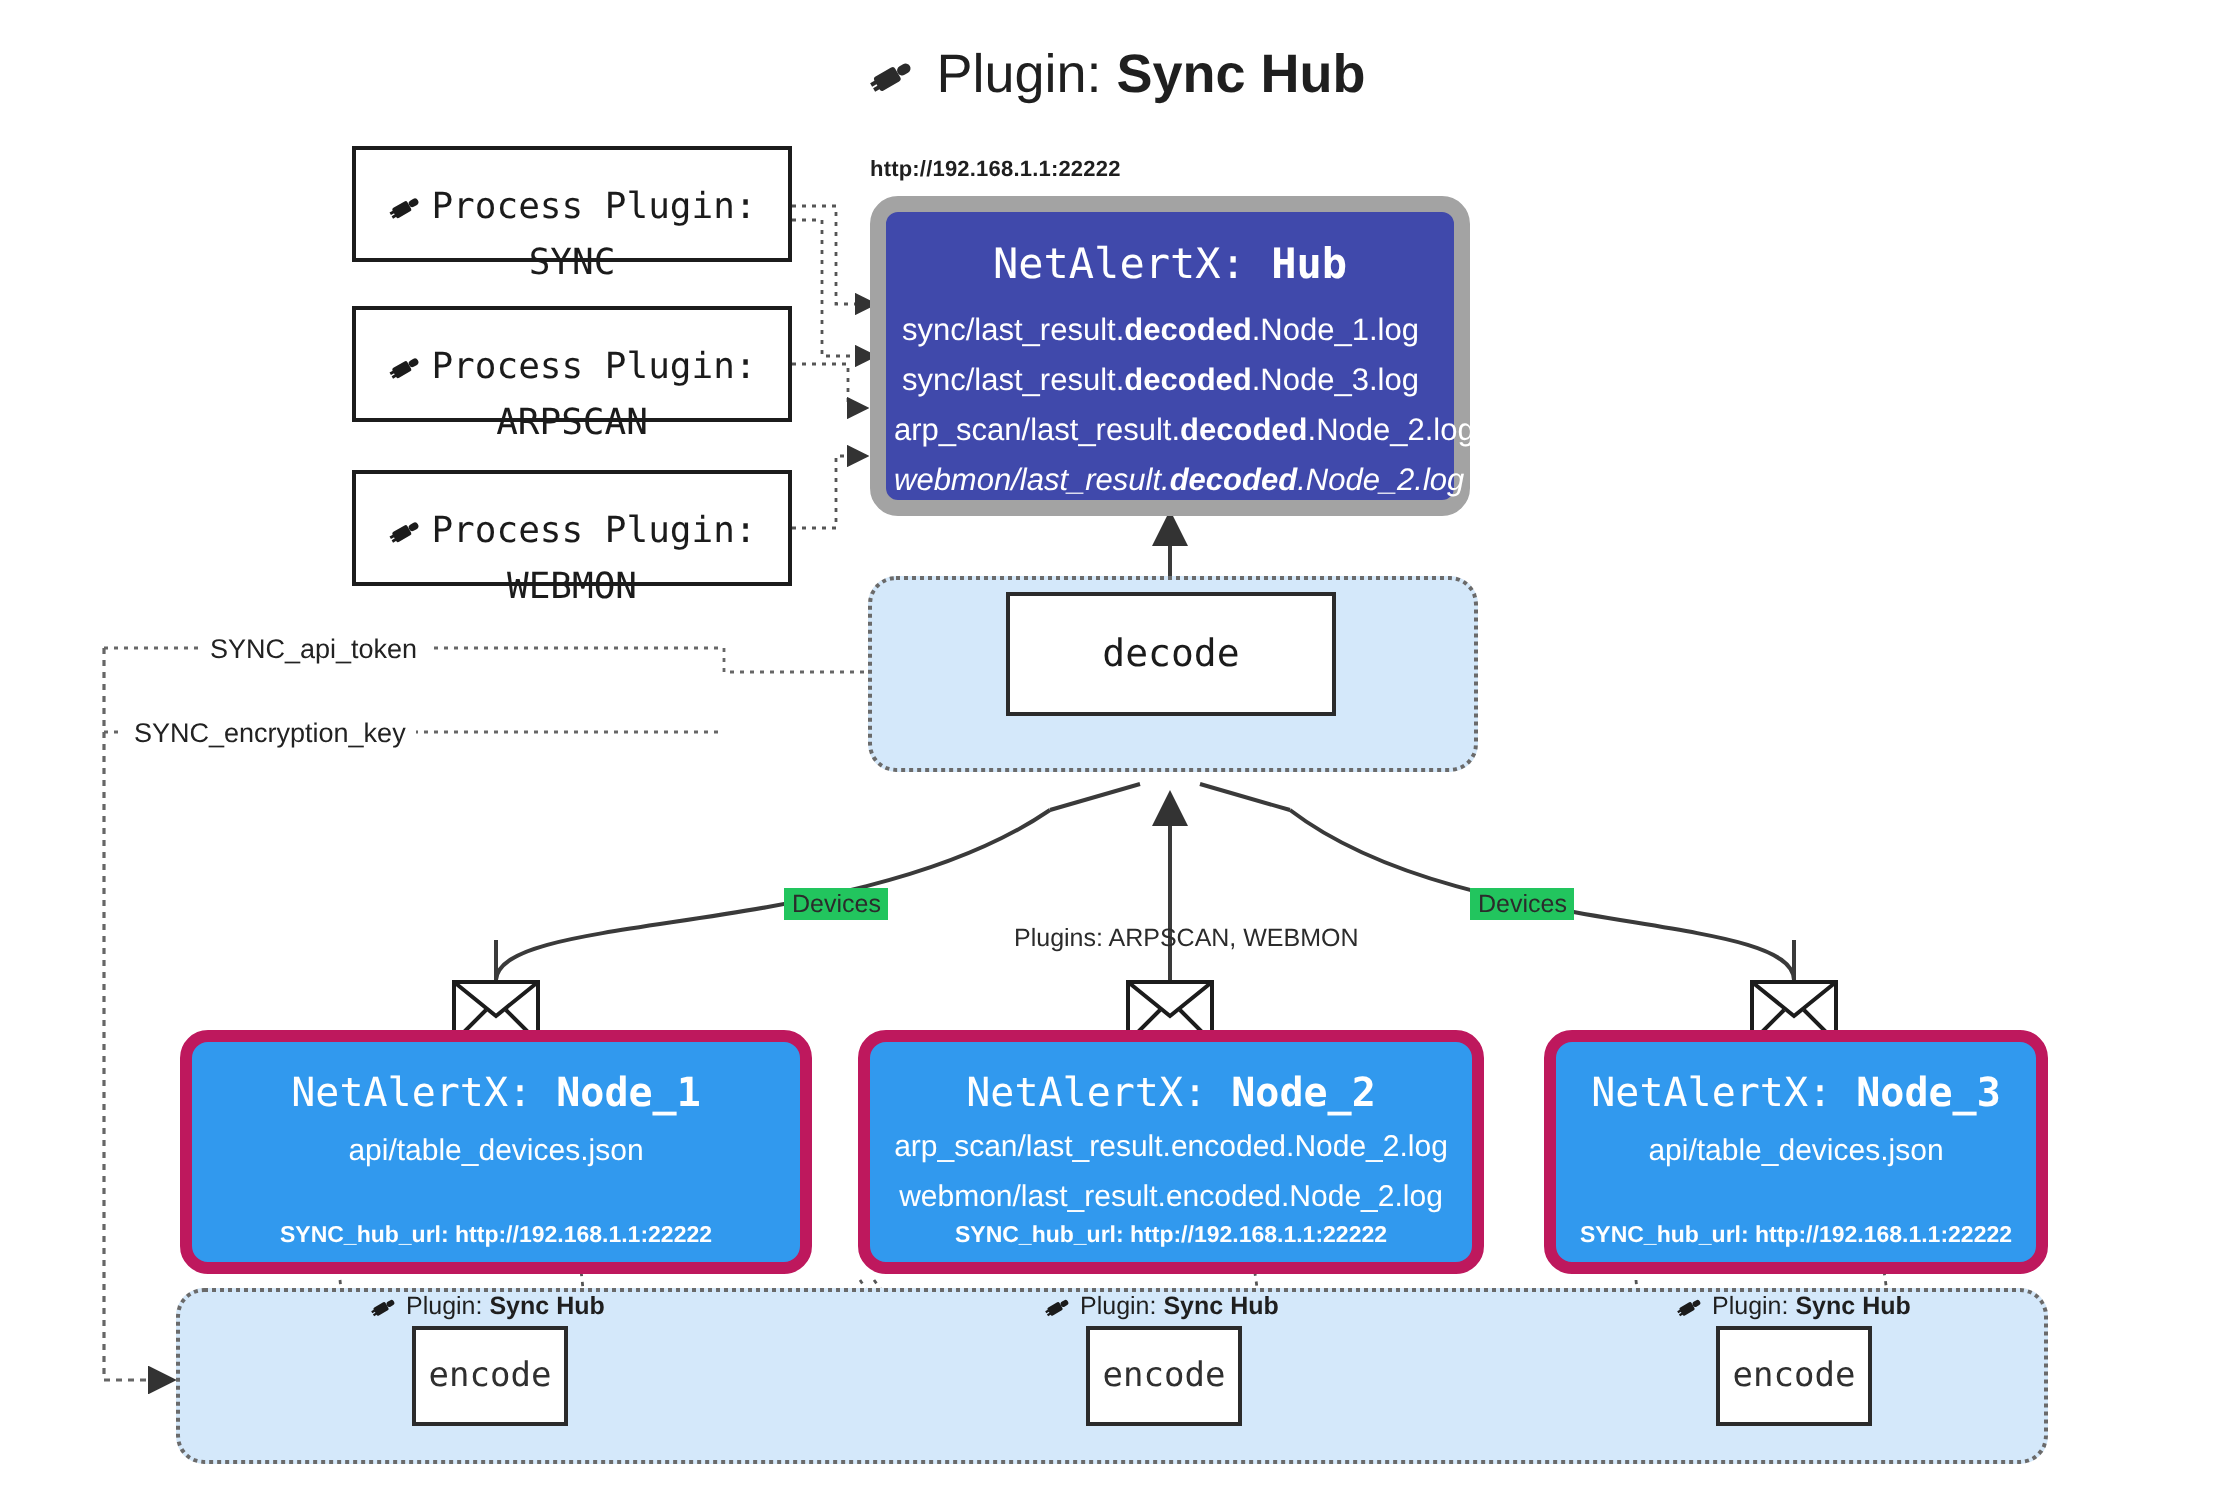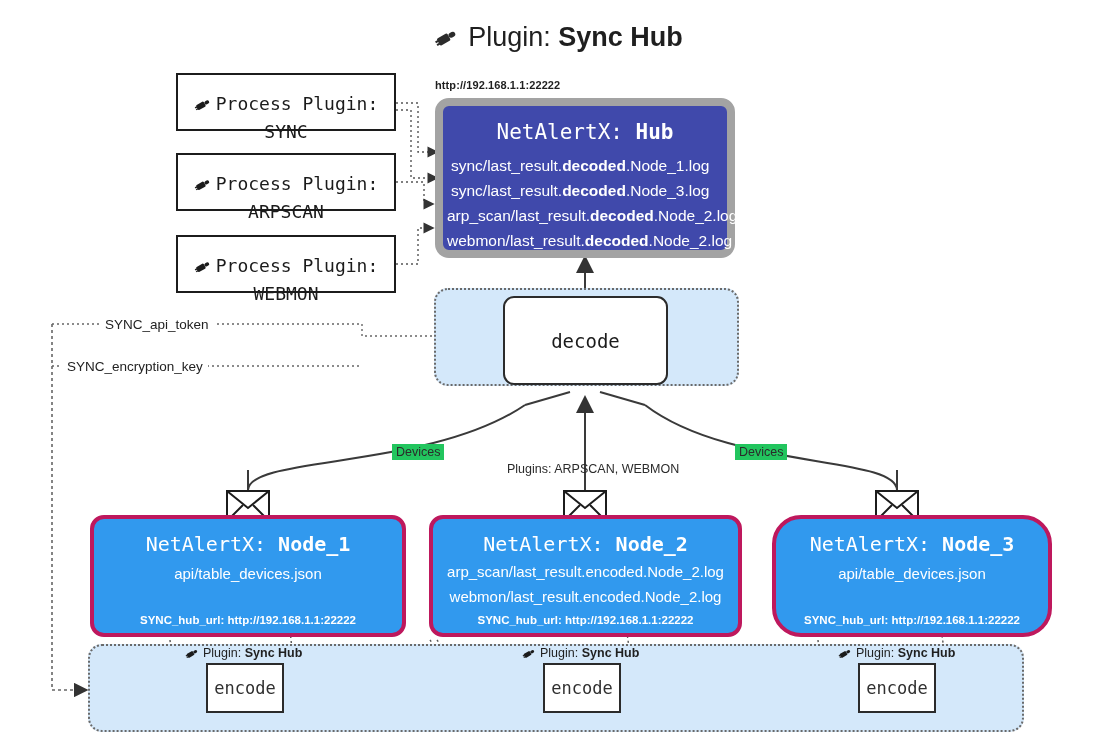--- a/index.html
+++ b/index.html
@@ -36,21 +36,21 @@
   .lb-container{position:absolute;box-sizing:border-box;background:#d4e8fa;
                 border:2px dotted #6a6a6a;border-radius:14px;}
 
   .decode-box{position:absolute;box-sizing:border-box;background:#ffffff;
               border:2px solid #2b2b2b;
               font-family:"DejaVu Sans Mono","Liberation Mono",monospace;
               font-size:19px;color:#1b1b1b;
               display:flex;align-items:center;justify-content:center;}
 
   .node-box{position:absolute;box-sizing:border-box;background:#3199ee;
-            border:4px solid #be185d;border-radius:14px;color:#ffffff;text-align:center;}
+            border:6px solid #be185d;border-radius:14px;color:#ffffff;text-align:center;}
   .node-title{font-family:"DejaVu Sans Mono","Liberation Mono",monospace;
               font-size:20px;line-height:26px;margin-top:12px;}
   .node-title b{font-weight:bold;}
   .node-line{font-size:15px;line-height:25px;margin-top:4px;white-space:nowrap;}
   .node-foot{position:absolute;left:0;width:100%;bottom:6px;font-size:11.5px;
              font-weight:bold;line-height:14px;white-space:nowrap;}
 
   .encode-box{position:absolute;box-sizing:border-box;background:#ffffff;
               border:2px solid #2b2b2b;
               font-family:"DejaVu Sans Mono","Liberation Mono",monospace;
@@ -175,26 +175,26 @@
 
   <div class="hub-box" style="left:435px;top:98px;width:300px;height:160px;">
     <div class="hub-title">
       <span>NetAlertX:</span>
       <b>Hub</b>
     </div>
     <div class="hub-lines">
       <div class="hub-line"><span>sync/last_result.</span><b>decoded</b><span>.Node_1.log</span></div>
       <div class="hub-line"><span>sync/last_result.</span><b>decoded</b><span>.Node_3.log</span></div>
       <div class="hub-line" style="padding-left:4px;"><span>arp_scan/last_result.</span><b>decoded</b><span>.Node_2.log</span></div>
-      <div class="hub-line" style="padding-left:4px;"><span>webmon/last_result.</span><b>decoded</b><span>.Node_2.log</span></div>
+      <div class="hub-line" style="padding-left:4px;font-style:italic;"><span>webmon/last_result.</span><b>decoded</b><span>.Node_2.log</span></div>
     </div>
   </div>
 
   <div class="lb-container" style="left:434px;top:288px;width:305px;height:98px;"></div>
-  <div class="decode-box" style="left:503px;top:296px;width:165px;height:89px;border-radius:11px;">
+  <div class="decode-box" style="left:503px;top:296px;width:165px;height:62px;">
     <span>decode</span>
   </div>
 
   <div class="env-label" style="left:100px;top:316px;">SYNC_api_token</div>
   <div class="env-label" style="left:62px;top:358px;">SYNC_encryption_key</div>
 
   <div class="edge-label" style="left:392px;top:444px;">Devices</div>
   <div class="edge-label" style="left:735px;top:444px;">Devices</div>
   <div class="edge-label nobg" style="left:503px;top:461px;">Plugins: ARPSCAN, WEBMON</div>
 
@@ -232,21 +232,21 @@
   <div class="node-box" style="left:429px;top:515px;width:313px;height:122px;">
     <div class="node-title">
       <span>NetAlertX:</span>
       <b>Node_2</b>
     </div>
     <div class="node-line" style="margin-top:2px;">arp_scan/last_result.encoded.Node_2.log</div>
     <div class="node-line" style="margin-top:0px;">webmon/last_result.encoded.Node_2.log</div>
     <div class="node-foot">SYNC_hub_url: http://192.168.1.1:22222</div>
   </div>
 
-  <div class="node-box" style="left:772px;top:515px;width:280px;height:122px;border-radius:29px;">
+  <div class="node-box" style="left:772px;top:515px;width:252px;height:122px;">
     <div class="node-title">
       <span>NetAlertX:</span>
       <b>Node_3</b>
     </div>
     <div class="node-line">api/table_devices.json</div>
     <div class="node-foot">SYNC_hub_url: http://192.168.1.1:22222</div>
   </div>
 
   <div class="lb-container" style="left:88px;top:644px;width:936px;height:88px;"></div>
 

